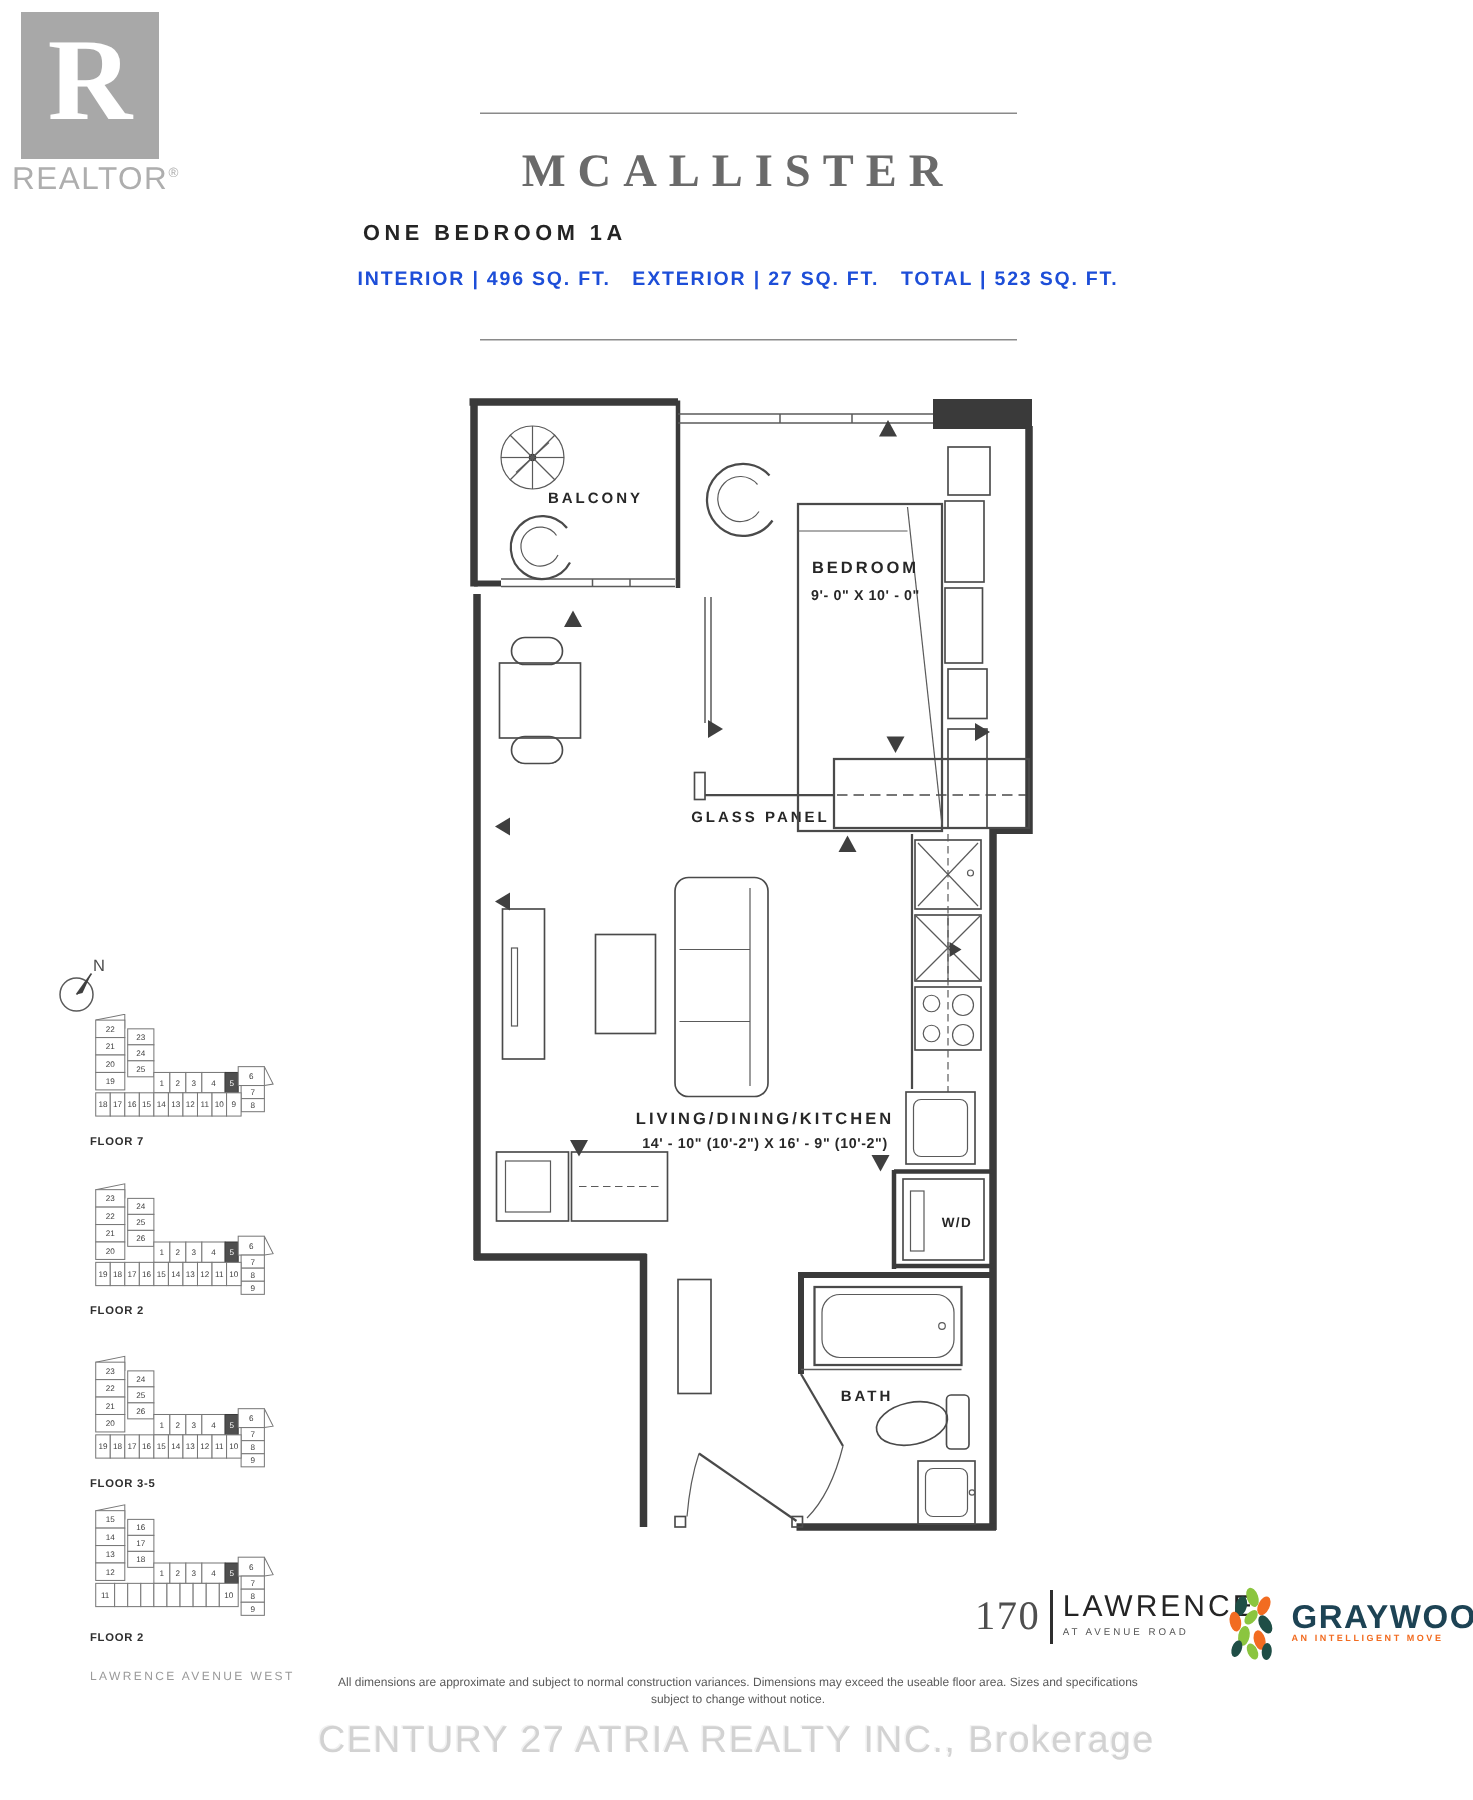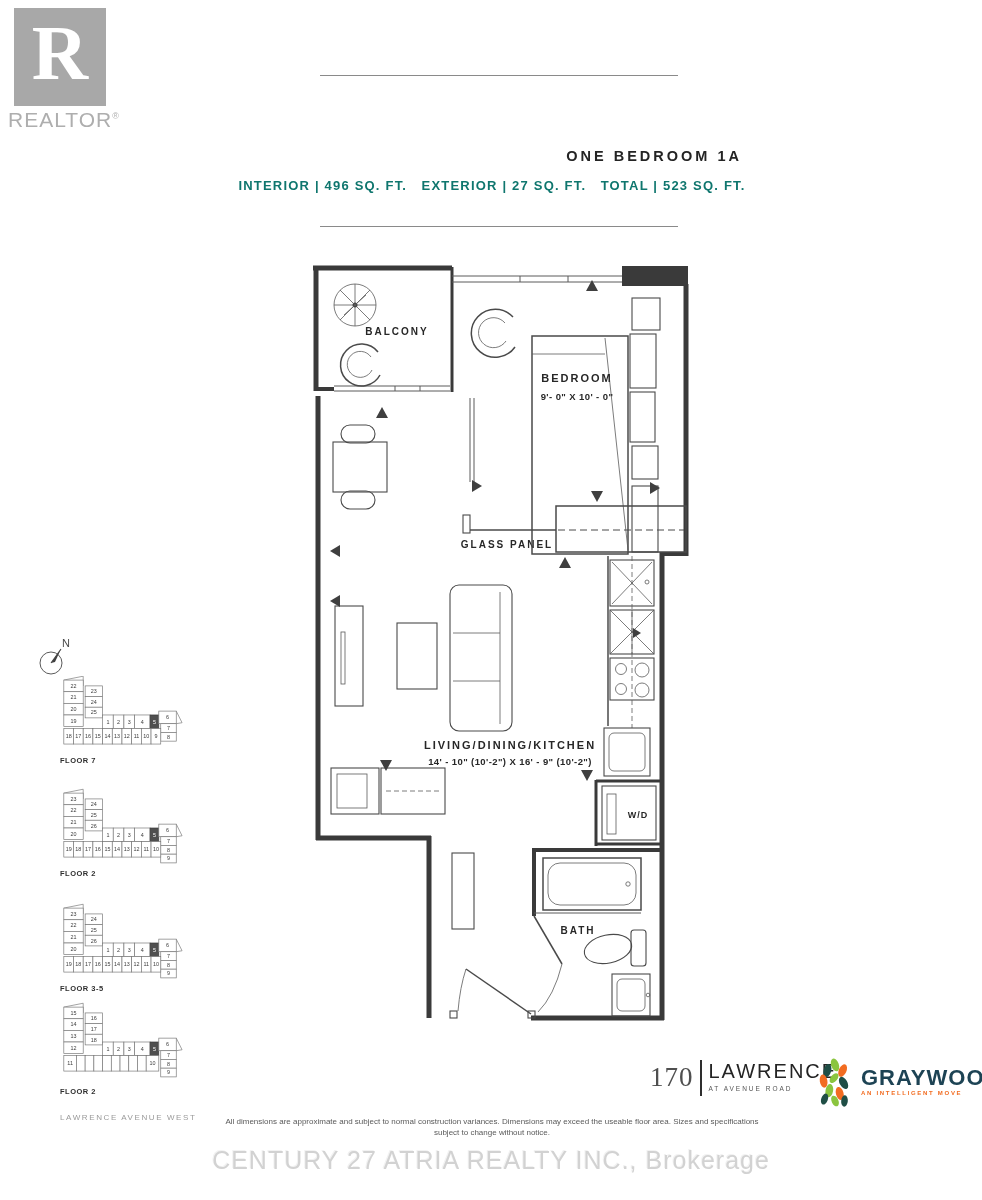--- a/index.html
+++ b/index.html
@@ -21,22 +21,22 @@
   .realtor-box{left:14px;top:8px;width:92px;height:98px;background:var(--realtor-gray);}
   .realtor-r{position:absolute;left:0;top:-4px;width:100%;height:100%;display:flex;align-items:center;justify-content:center;
              font-family:"Liberation Serif",serif;font-weight:700;font-size:78px;color:#fff;}
   .realtor-label{left:8px;top:108px;width:120px;font-size:21px;letter-spacing:1px;color:#aeaeae;}
   .realtor-label sup{font-size:9px;}
   .hrule{height:0;border-top:1.5px solid #8a8a8a;}
   .rule-top{left:320px;top:75px;width:358px;}
   .rule-bottom{left:320px;top:226px;width:358px;}
   .title-wrap{left:242px;top:96px;width:500px;text-align:center;}
   .main-title{font-family:"Liberation Serif",serif;font-size:31px;letter-spacing:8px;color:var(--title-gray);font-weight:600;}
-  .subtitle{left:242px;top:148px;width:500px;text-align:right;font-size:14.5px;font-weight:700;letter-spacing:3px;color:#242424;}
-  .stats{left:192px;top:178px;width:600px;text-align:center;font-size:13px;font-weight:700;letter-spacing:1.2px;color:#0f766e;white-space:pre;}
+  .subtitle{left:242px;top:148px;width:500px;text-align:left;font-size:14.5px;font-weight:700;letter-spacing:3px;color:#242424;}
+  .stats{left:192px;top:178px;width:600px;text-align:center;font-size:13px;font-weight:700;letter-spacing:1.2px;color:#1d4ed8;white-space:pre;}
 
   
   .floor-label{font-size:7.5px;font-weight:700;letter-spacing:0.5px;color:#2f2f2f;}
   .street-label{left:60px;top:1113px;width:160px;font-size:8px;letter-spacing:1.6px;color:#9a9a9a;}
   .kcell{fill:#ffffff;stroke:#777;stroke-width:0.7;}
   .kcell.hl{fill:#4f4f4f;stroke:#3a3a3a;}
   .ktext{font-family:"Liberation Sans",sans-serif;font-size:5.6px;fill:#3d3d3d;text-anchor:middle;}
   .ktext.khl{fill:#fff;}
   .kroof{fill:none;stroke:#777;stroke-width:0.7;}
   .compass-text{font-family:"Liberation Sans",sans-serif;font-size:11px;fill:#4a4a4a;}
@@ -76,20 +76,23 @@
 <body>
 
 <div id="canvas">
 
   <div class="abs realtor-box">
     <div class="realtor-r">R</div>
   </div>
   <div class="abs realtor-label"><span>REALTOR</span><sup>®</sup></div>
 
   <div class="abs hrule rule-top"></div>
+  <div class="abs title-wrap">
+    <span class="main-title">MCALLISTER</span>
+  </div>
   <div class="abs subtitle">ONE BEDROOM 1A</div>
   <div class="abs stats">INTERIOR | 496 SQ. FT.   EXTERIOR | 27 SQ. FT.   TOTAL | 523 SQ. FT.</div>
   <div class="abs hrule rule-bottom"></div>
 
   <svg class="abs" style="left:34px;top:634px;" width="42" height="46" viewBox="0 0 42 46">
     <circle cx="17" cy="29" r="11" class="thin"></circle>
     <line x1="17" y1="29" x2="27" y2="15" class="f1"></line>
     <polygon points="17,29 27,15 21,28" class="tri"></polygon>
     <text x="28" y="13" class="compass-text">N</text>
   </svg>

